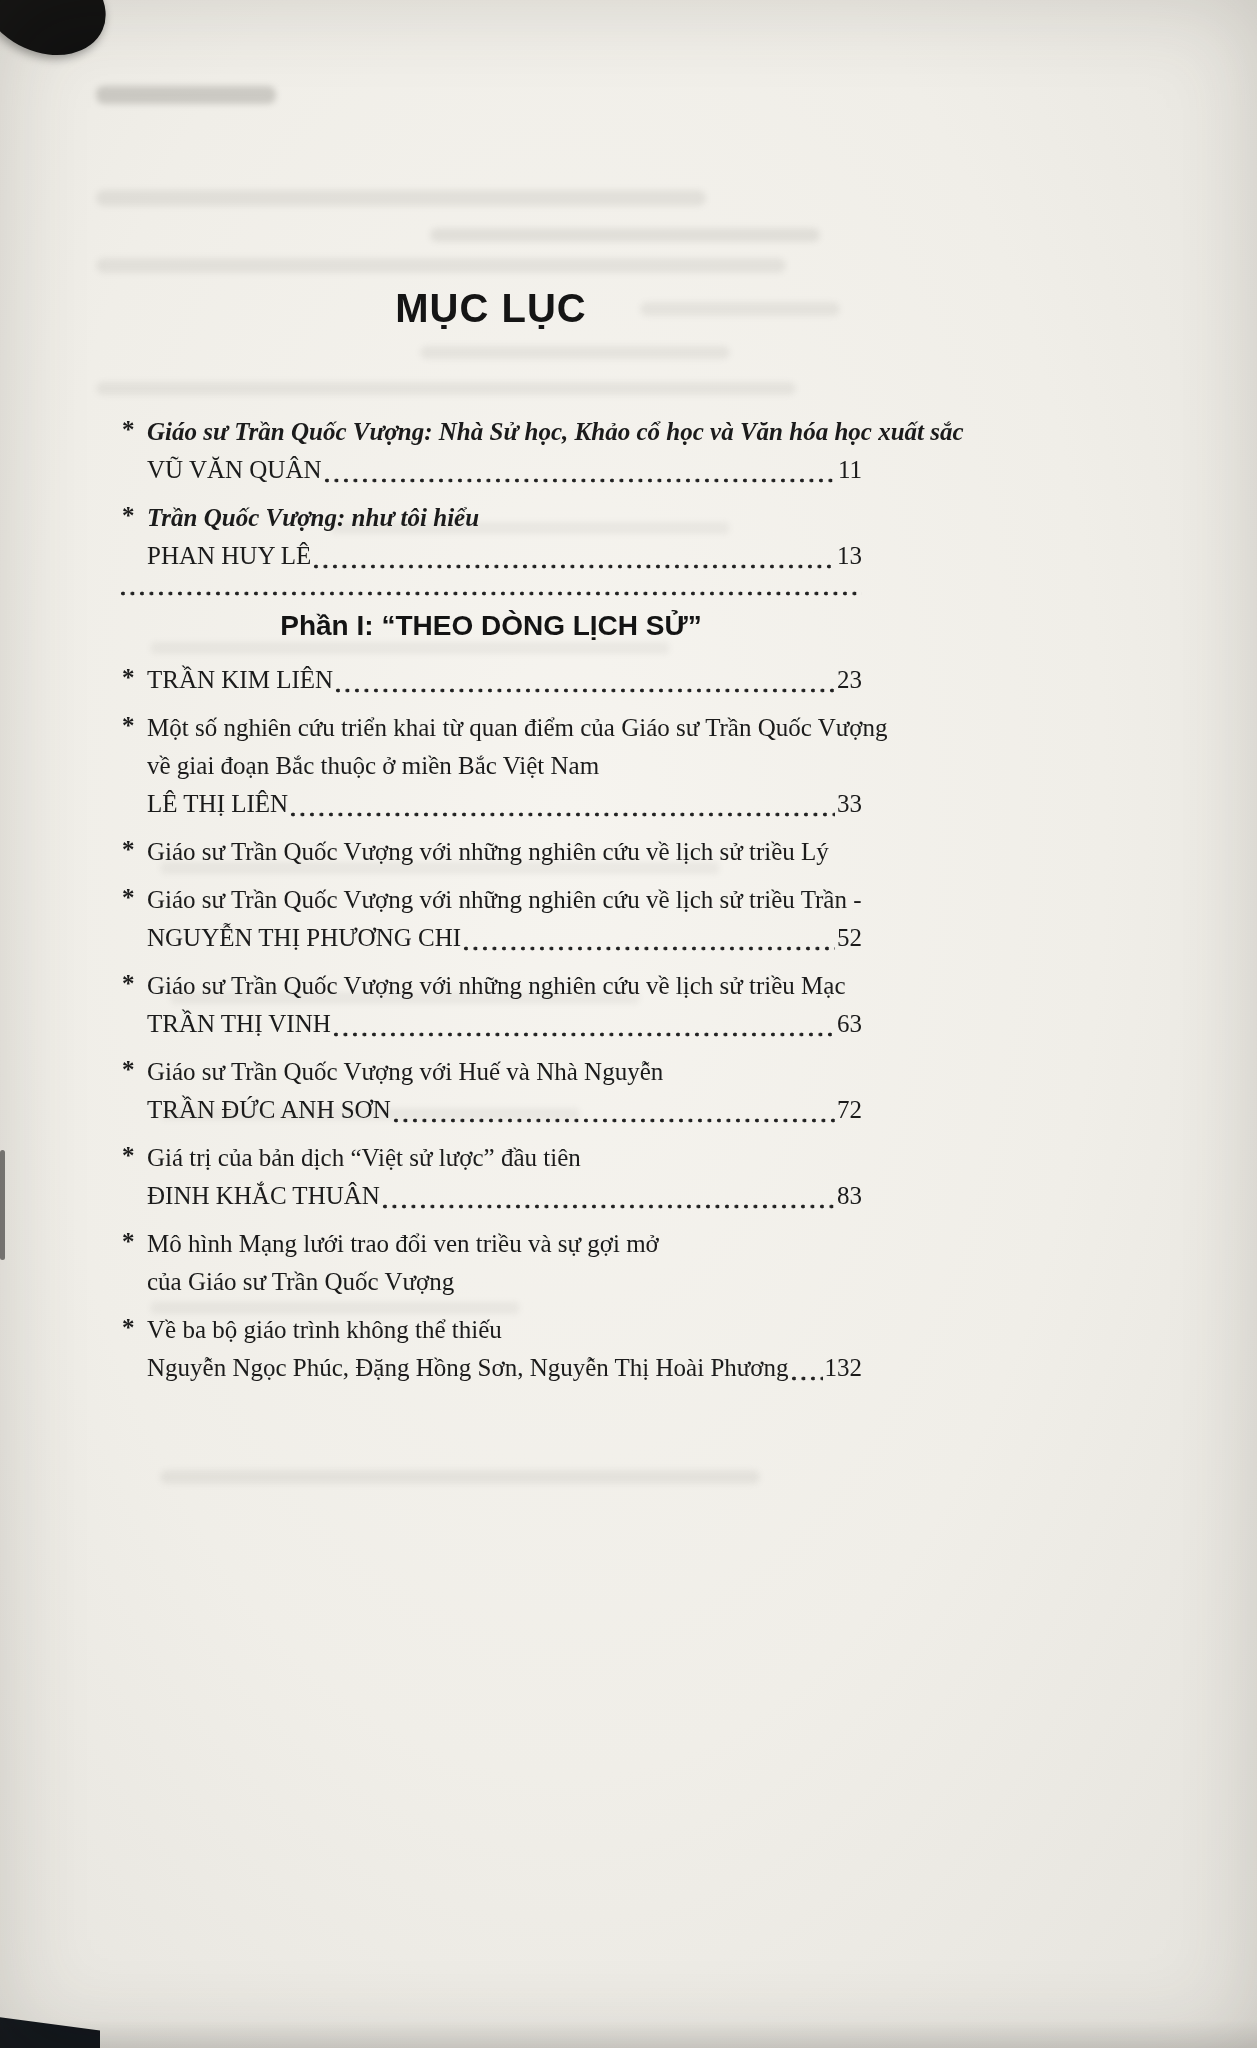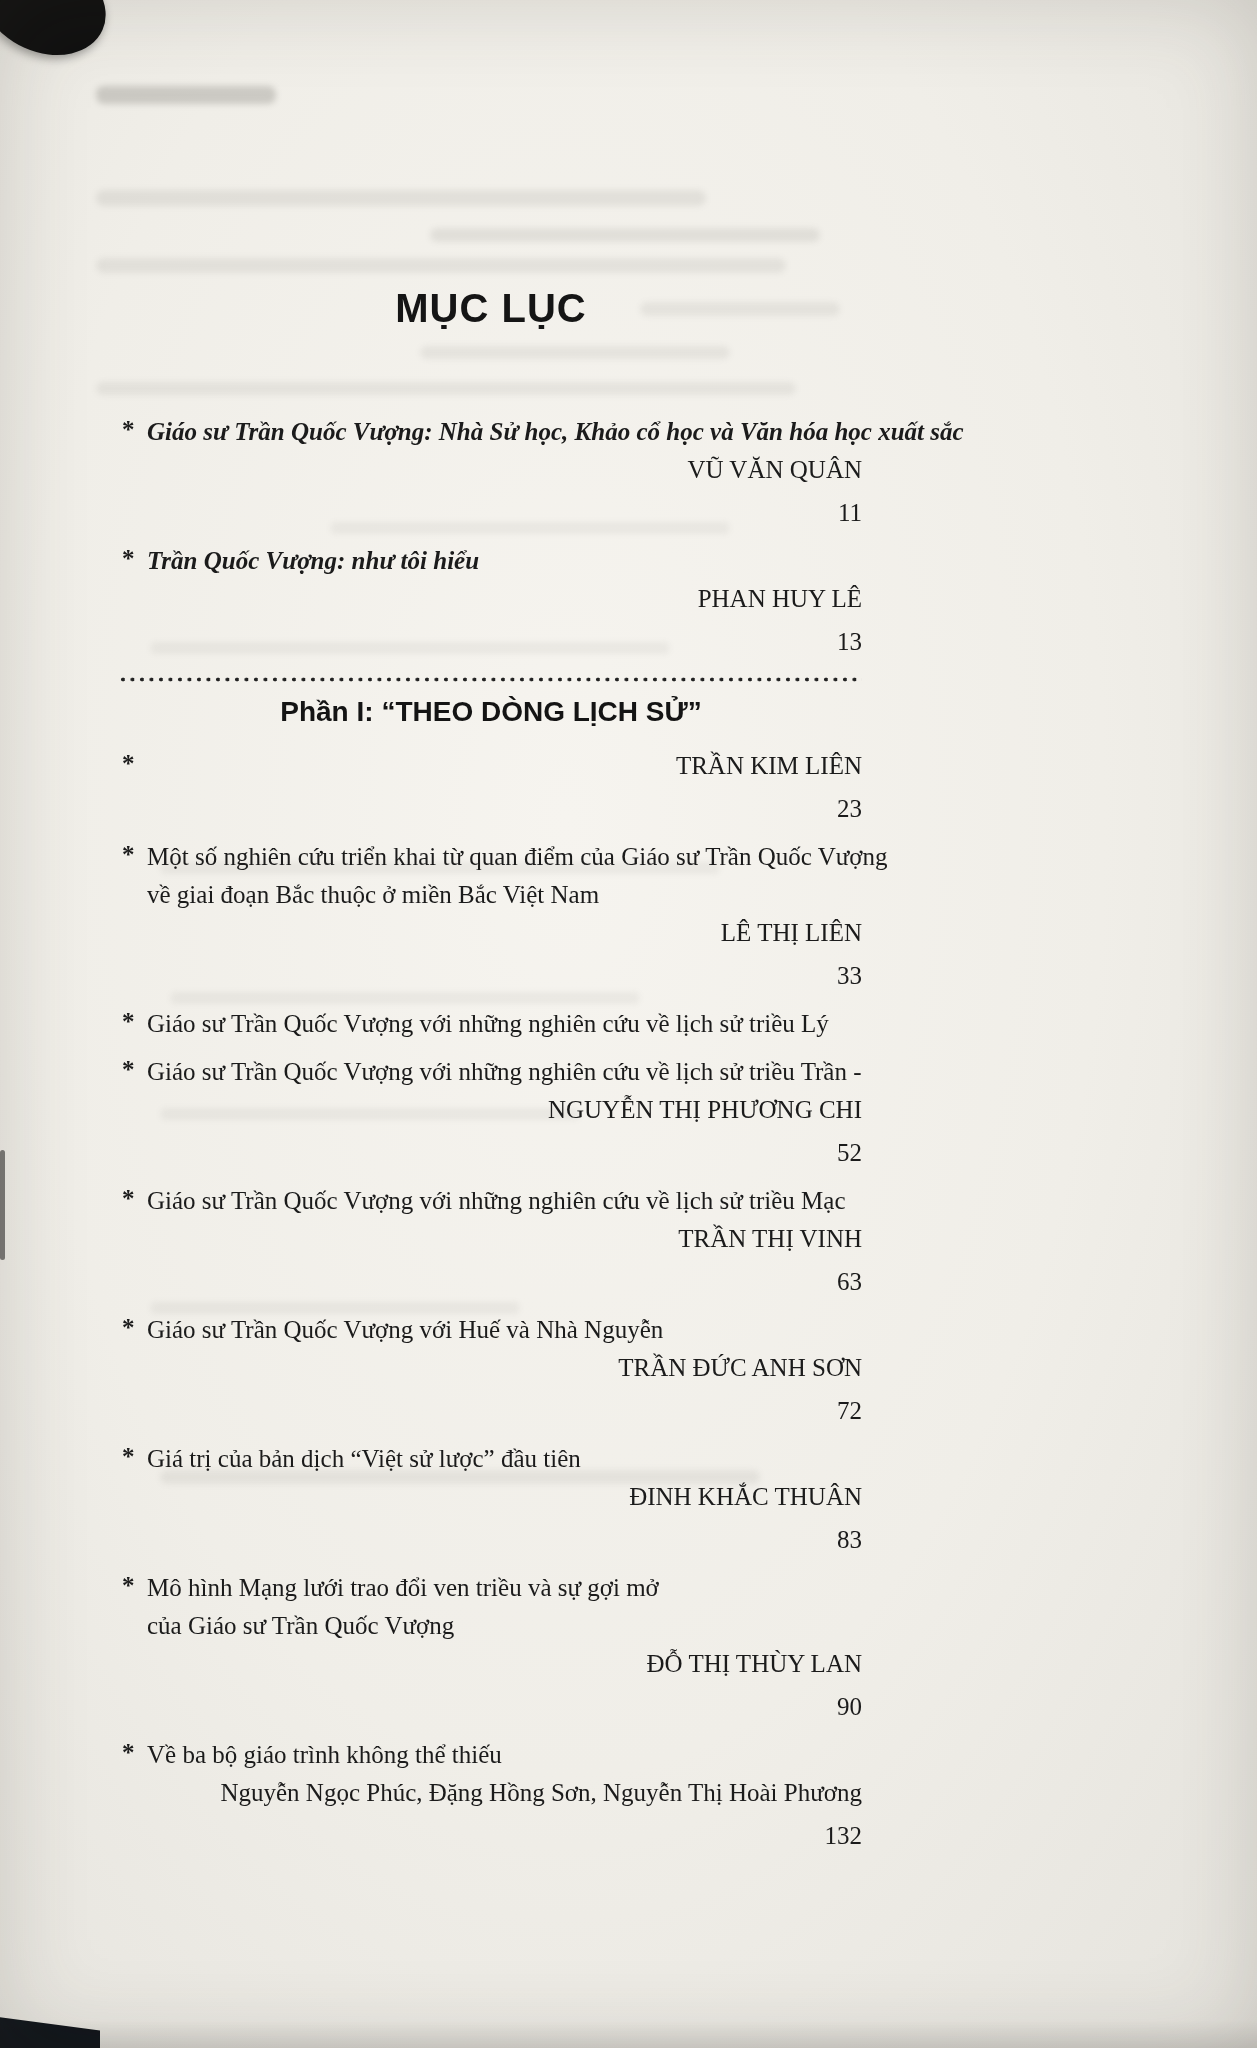--- a/index.html
+++ b/index.html
@@ -103,21 +103,20 @@
   .entry .title-line {
     white-space: nowrap;
   }
   .entry.emph .title-line {
     font-weight: 700;
     font-style: italic;
   }
   .author-line {
     display: flex;
     align-items: flex-end;
-    flex-direction: column;
   }
   .author-line .author {
     white-space: nowrap;
   }
   .author-line .dots,
   .dots-row {
     flex: 1;
     height: 7px;
     margin: 0 2px 5px 2px;
     background-image: radial-gradient(circle at 3px 3.5px, #222 1.7px, transparent 2.2px);
@@ -246,25 +245,20 @@
           <div class="author-line">
             <span class="author">ĐINH KHẮC THUÂN</span>
             <span class="dots"></span>
             <span class="pagenum">83</span>
           </div>
         </div>
         <div class="entry">
           <span class="marker">*</span>
           <div class="title-line">Mô hình Mạng lưới trao đổi ven triều và sự gợi mở</div>
           <div class="title-line">của Giáo sư Trần Quốc Vượng</div>
-          <div class="author-line">
-            <span class="author">ĐỖ THỊ THÙY LAN</span>
-            <span class="dots"></span>
-            <span class="pagenum">90</span>
-          </div>
         </div>
         <div class="entry">
           <span class="marker">*</span>
           <div class="title-line">Về ba bộ giáo trình không thể thiếu</div>
           <div class="author-line">
             <span class="author">Nguyễn Ngọc Phúc, Đặng Hồng Sơn, Nguyễn Thị Hoài Phương</span>
             <span class="dots"></span>
             <span class="pagenum">132</span>
           </div>
         </div>

